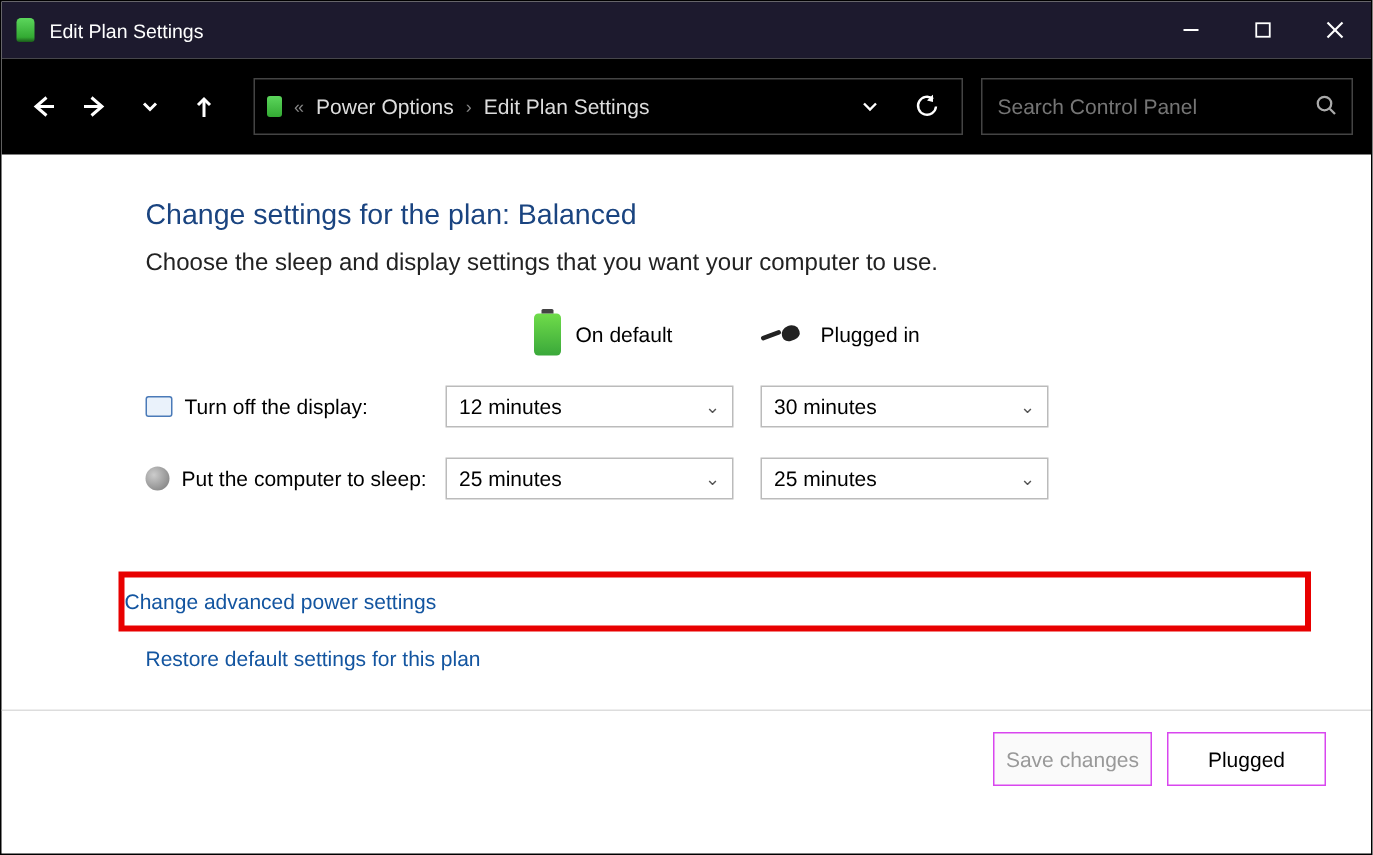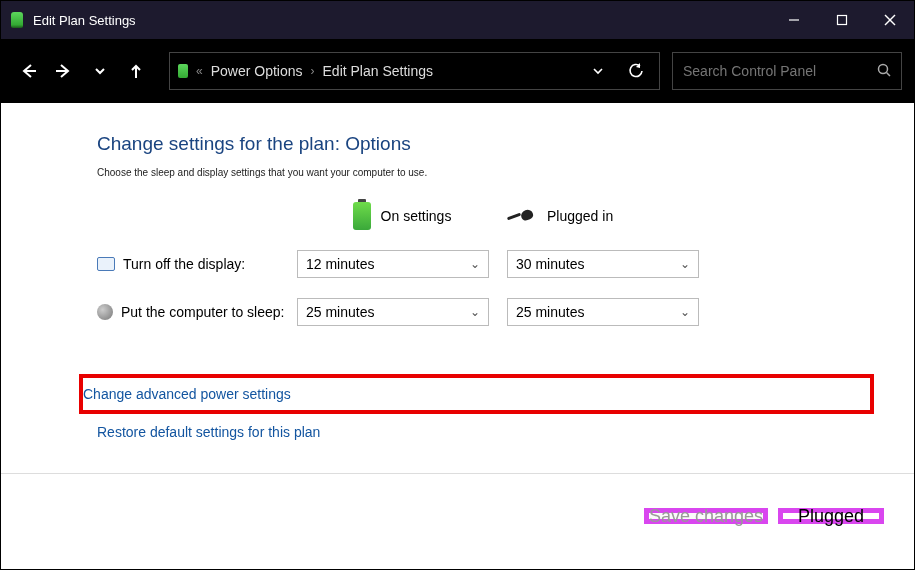--- a/index.html
+++ b/index.html
@@ -68,21 +68,21 @@
     background: linear-gradient(#5cd65c, #33aa33);
     border-radius: 2px;
   }
   .addrbar .chevron { color: #888; font-size: 12px; }
   .addrbar .crumb { font-size: 14px; }
   .addrbar .flex { flex: 1; }
   .addrbar .dropdown, .addrbar .refresh {
     width: 30px; display: flex; justify-content: center; align-items: center;
   }
   .searchbar {
-    width: 230px;
+    width: 248px;
     height: 38px;
     border: 1px solid #444;
     background: #000;
     display: flex;
     align-items: center;
     padding: 0 10px;
     color: #888;
     margin-left: 6px;
   }
   .searchbar input {
@@ -96,21 +96,21 @@
     padding: 30px 40px 0 96px;
     color: #000;
   }
   .heading {
     color: #1a4480;
     font-size: 19px;
     font-weight: 400;
     margin-bottom: 12px;
   }
   .subtext {
-    font-size: 10px;
+    font-size: 16px;
     color: #222;
     margin-bottom: 24px;
   }
   .grid {
     display: grid;
     grid-template-columns: 200px 210px 210px;
     gap: 20px 0;
     align-items: center;
   }
   .col-header {
@@ -197,24 +197,24 @@
   
   .footer {
     position: absolute;
     bottom: 45px;
     right: 30px;
     display: flex;
     gap: 10px;
   }
   .btn {
     min-width: 106px;
-    height: 16px;
-    border: 5px solid #d946ef;
+    height: 36px;
+    border: 1px solid #d946ef;
     background: #fff;
-    font-size: 18px;
+    font-size: 14px;
     display: flex; align-items: center; justify-content: center;
   }
   .btn.disabled {
     color: #999;
     background:#fafafa;
   }
   .sep {
     position:absolute;
     left:0; right:0;
     bottom: 95px;
@@ -295,28 +295,28 @@
     <span class="search-icon">
       <svg width="14" height="14">
           <circle cx="6" cy="6" r="4.5" stroke="#aaa" fill="none" stroke-width="1.5"></circle>
           <line x1="9.5" y1="9.5" x2="13" y2="13" stroke="#aaa" stroke-width="1.5"></line>
         </svg>
     </span>
   </div>
 </div>
 
 <div class="content">
-  <div class="heading">Change settings for the plan: Options</div>
+  <div class="heading">Change settings for the plan: Balanced</div>
   <div class="subtext">Choose the sleep and display settings that you want your computer to use.</div>
 
   <div class="grid">
     <div></div>
     <div class="col-header" style="justify-content:center">
       <div class="battery-icon"></div>
-      <span>On settings</span>
+      <span>On default</span>
     </div>
     <div class="col-header" style="justify-content:flex-start">
       <div class="plug-icon"></div>
       <span>Plugged in</span>
     </div>
 
     <div class="row-label">
       <div class="display-icon"></div>
       <span>Turn off the display:</span>
     </div>

